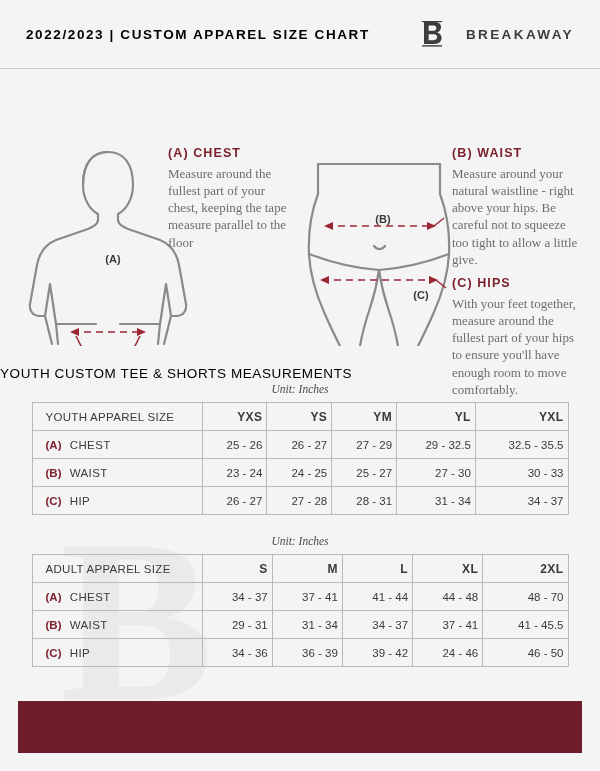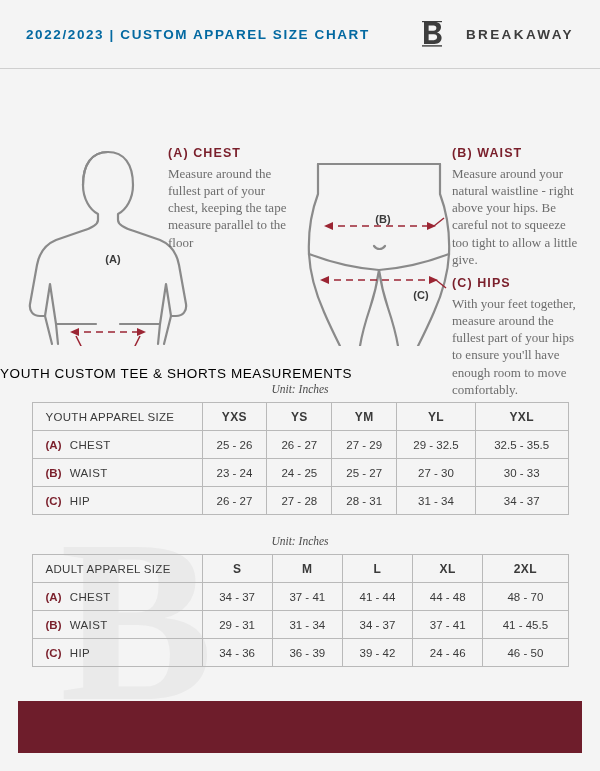--- a/index.html
+++ b/index.html
@@ -38,21 +38,21 @@
     height: 68px;
     padding: 0 26px;
     display: flex;
     align-items: center;
     justify-content: space-between;
   }
   .header-title {
     font-size: 13.5px;
     font-weight: bold;
     letter-spacing: 1.6px;
-    color: #0369a1;
+    color: #000000;
   }
   .brand {
     display: flex;
     align-items: center;
     gap: 24px;
   }
   .brand-mark { width: 20px; height: 26px; }
   .brand-name {
     font-size: 13.5px;
     font-weight: bold;
@@ -116,21 +116,21 @@
     border-collapse: collapse;
     width: 537px;
     margin: 0 auto;
     background: transparent;
   }
   table.sizes th, table.sizes td {
     border: 1px solid #b9b9b9;
     height: 28px;
     font-size: 11.5px;
     color: #3a3a3a;
-    text-align: center;
+    text-align: right;
     font-weight: normal;
     padding: 0 4px;
   }
   table.sizes th.rowhead, table.sizes td.rowhead {
     text-align: left;
     padding-left: 13px;
     width: 170px;
   }
   table.sizes th {
     font-weight: bold;

